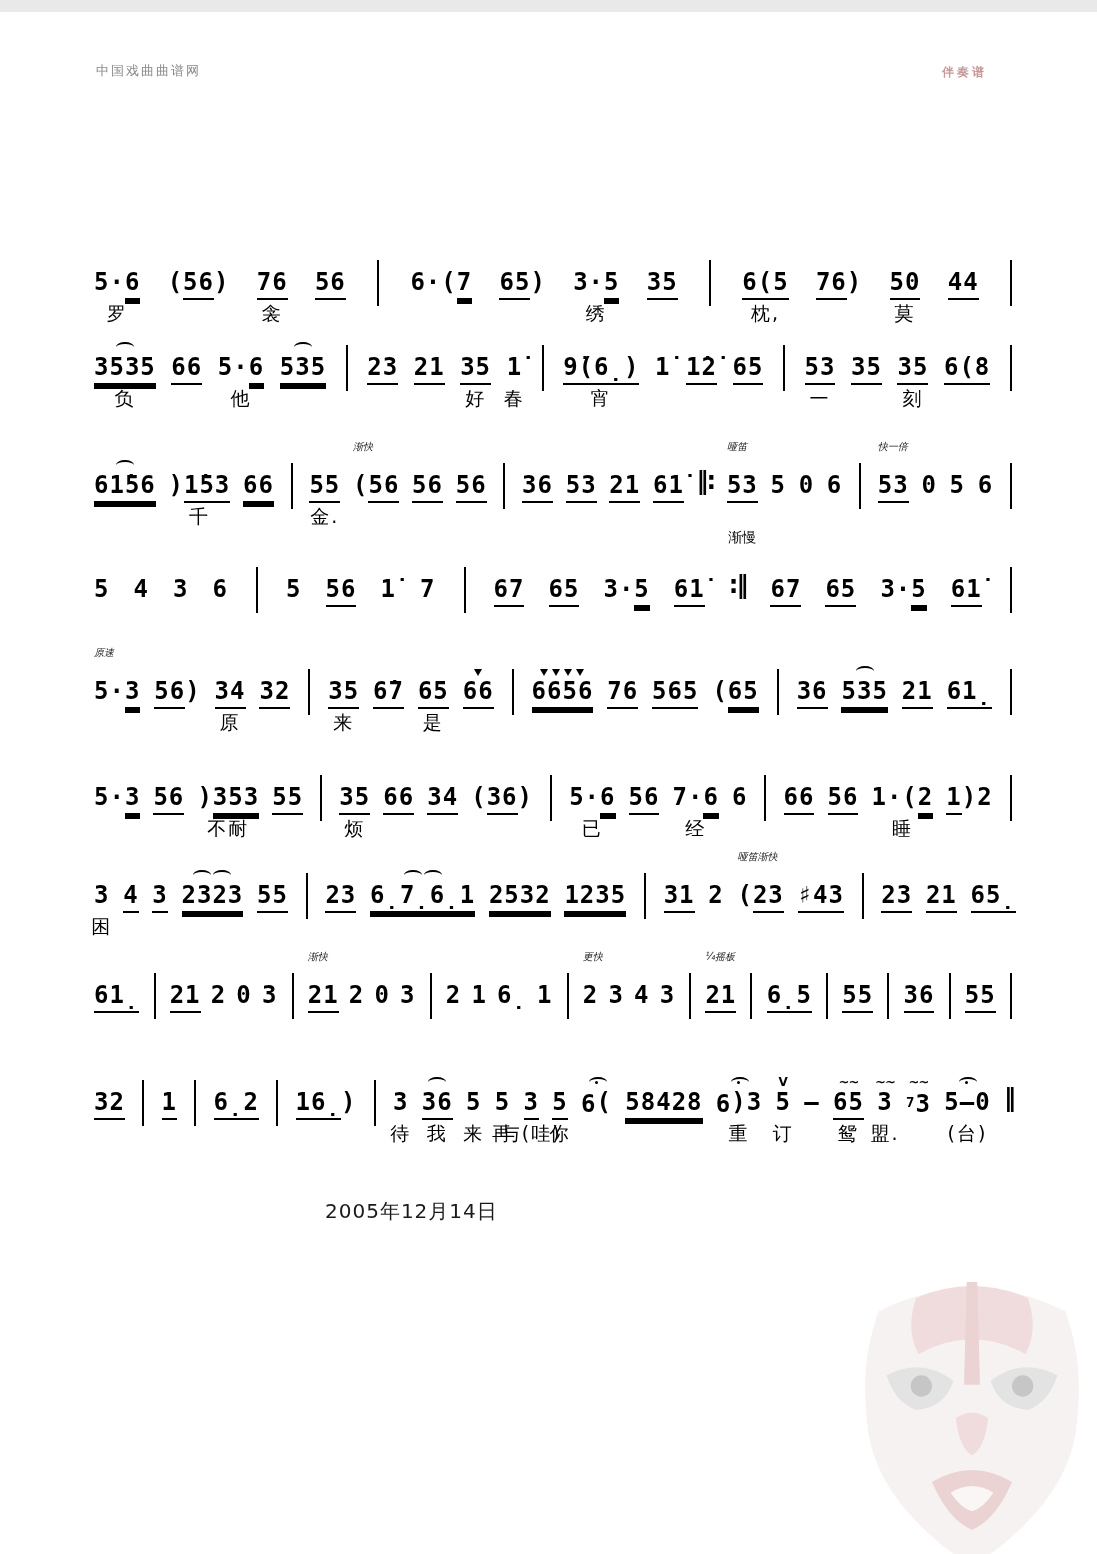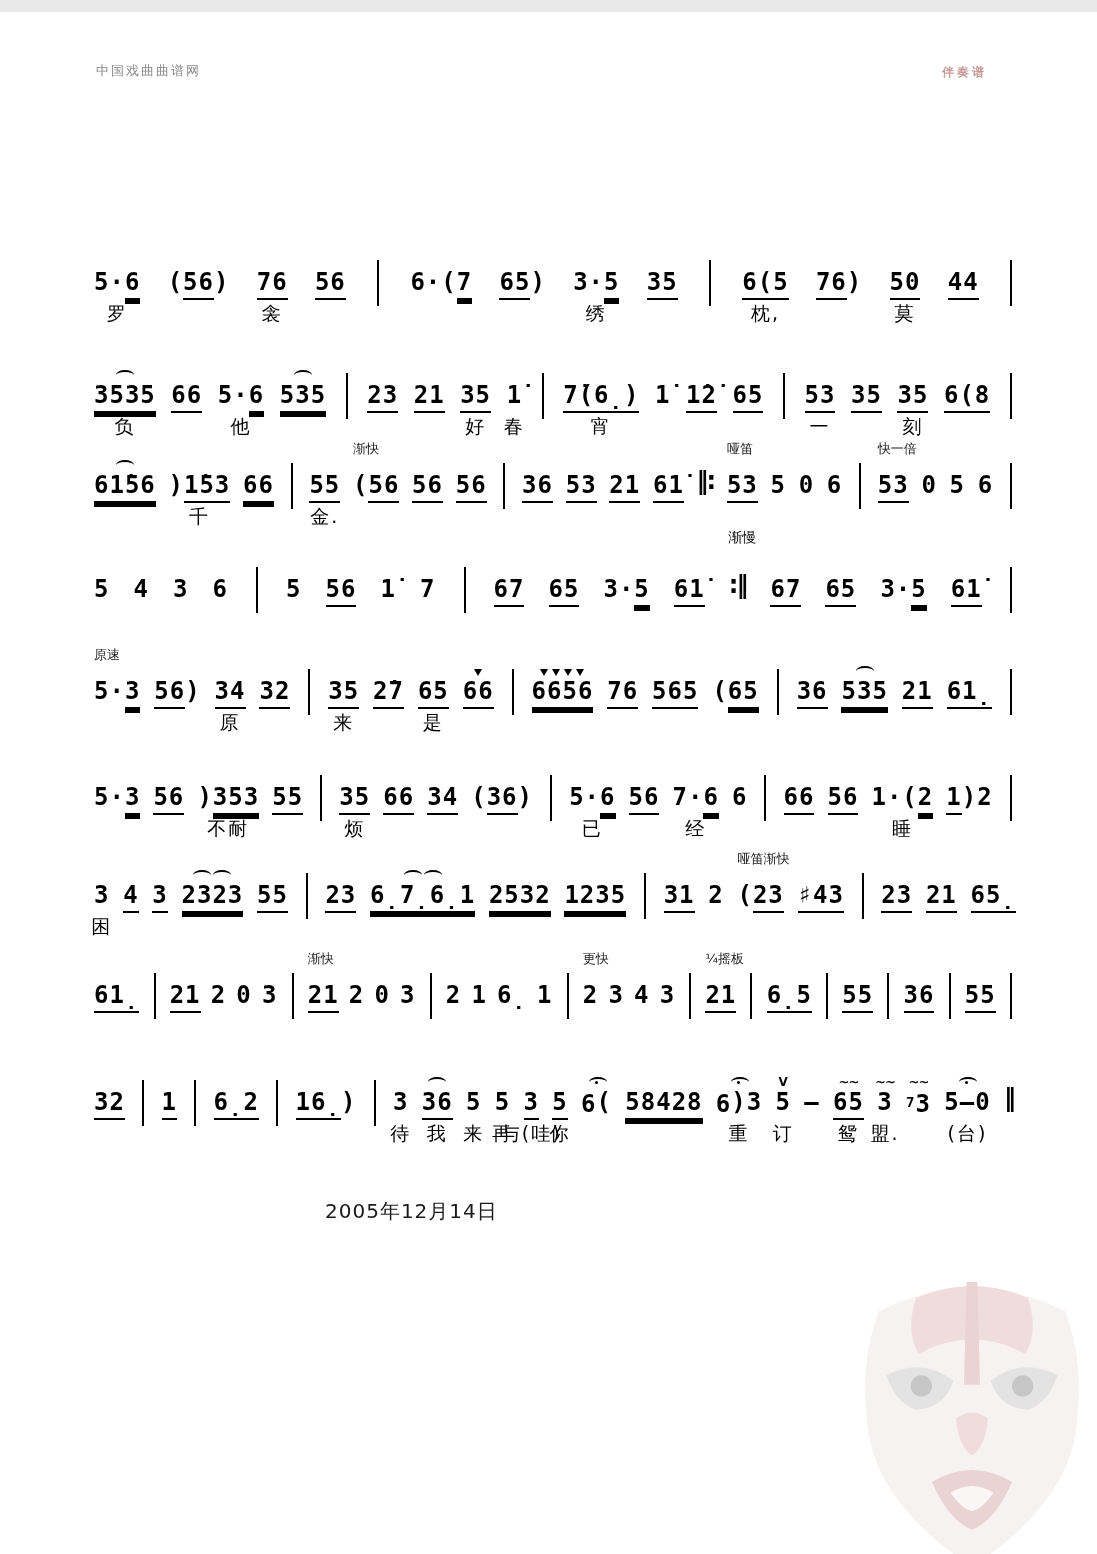--- a/index.html
+++ b/index.html
@@ -22,21 +22,21 @@
   .pre,.post{padding-bottom:3px;}
   .pre.g{font-size:14px;align-self:flex-start;}
   .tops{position:absolute;top:-12px;left:50%;transform:translateX(-50%);display:flex;align-items:flex-end;height:12px;}
   .arc{width:18px;height:8px;border-top:2px solid #000;border-radius:50% 50% 0 0;margin:0 1px;}
   .fermwrap{position:relative;width:18px;height:10px;}
   .fermwrap .arc{position:absolute;bottom:0;left:0;}
   .fermwrap .dot{position:absolute;left:7px;top:4px;width:3px;height:3px;background:#000;border-radius:50%;}
   .tri{width:0;height:0;border-left:4px solid transparent;border-right:4px solid transparent;border-top:7px solid #000;margin:0 2px;}
   .wav{font-size:13px;font-weight:bold;letter-spacing:-1px;line-height:10px;}
   .br{font-size:12px;font-weight:bold;line-height:10px;}
-  .ann{position:absolute;top:-30px;left:0;font-size:13px;color:#1a1a1a;white-space:nowrap;z-index:3;}
+  .ann{position:absolute;top:-30px;left:0;font-size:10px;color:#1a1a1a;white-space:nowrap;z-index:3;font-style:italic;}
   .annb{position:absolute;top:59px;left:50%;transform:translateX(-50%);font-size:14px;white-space:nowrap;}
   .lyr{position:absolute;top:34px;left:50%;transform:translateX(-50%);font-size:19px;white-space:nowrap;letter-spacing:2px;}
   .bar{width:2px;height:46px;background:#000;margin-top:-7px;}
   .rsign{font-family:"DejaVu Sans","Liberation Sans",sans-serif;font-size:24px;font-weight:bold;line-height:30px;margin-top:-4px;letter-spacing:-2px;}
   .final .rsign{letter-spacing:0;}
   
   .date{position:absolute;left:325px;top:1186px;font-size:20px;color:#1a1a1a;letter-spacing:1px;}
   
   .mask{position:absolute;right:-10px;bottom:-12px;width:270px;height:320px;opacity:0.5;}
 </style>
@@ -124,21 +124,21 @@
         </div>
         <div class="cell">
           <div class="num">
             <span class="seg u1">44</span>
           </div>
         </div>
         <div class="cell">
           <div class="bar"></div>
         </div>
       </div>
-      <div class="line" style="top: 368px; gap: 11px;">
+      <div class="line" style="top: 340px; gap: 11px;">
         <div class="cell">
           <div class="tops">
             <span style="display: flex;">
               <span class="arc"></span>
             </span>
           </div>
           <div class="num">
             <span class="seg u2">3535</span>
           </div>
           <div class="lyr">负</div>
@@ -188,21 +188,21 @@
           <div class="num">
             <span class="seg">1̇</span>
           </div>
           <div class="lyr">春</div>
         </div>
         <div class="cell">
           <div class="bar"></div>
         </div>
         <div class="cell">
           <div class="num">
-            <span class="seg u1">7̇(6̣)</span>
+            <span class="seg u1">9̇(6̣)</span>
           </div>
           <div class="lyr">宵</div>
         </div>
         <div class="cell">
           <div class="num">
             <span class="seg">1̇</span>
           </div>
         </div>
         <div class="cell">
           <div class="num">
@@ -493,21 +493,21 @@
           <div class="bar"></div>
         </div>
         <div class="cell">
           <div class="num">
             <span class="seg u1">35</span>
           </div>
           <div class="lyr">来</div>
         </div>
         <div class="cell">
           <div class="num">
-            <span class="seg u1">2̇7</span>
+            <span class="seg u1">6̇7</span>
           </div>
         </div>
         <div class="cell">
           <div class="num">
             <span class="seg u1">65</span>
           </div>
           <div class="lyr">是</div>
         </div>
         <div class="cell">
           <div class="tops">

